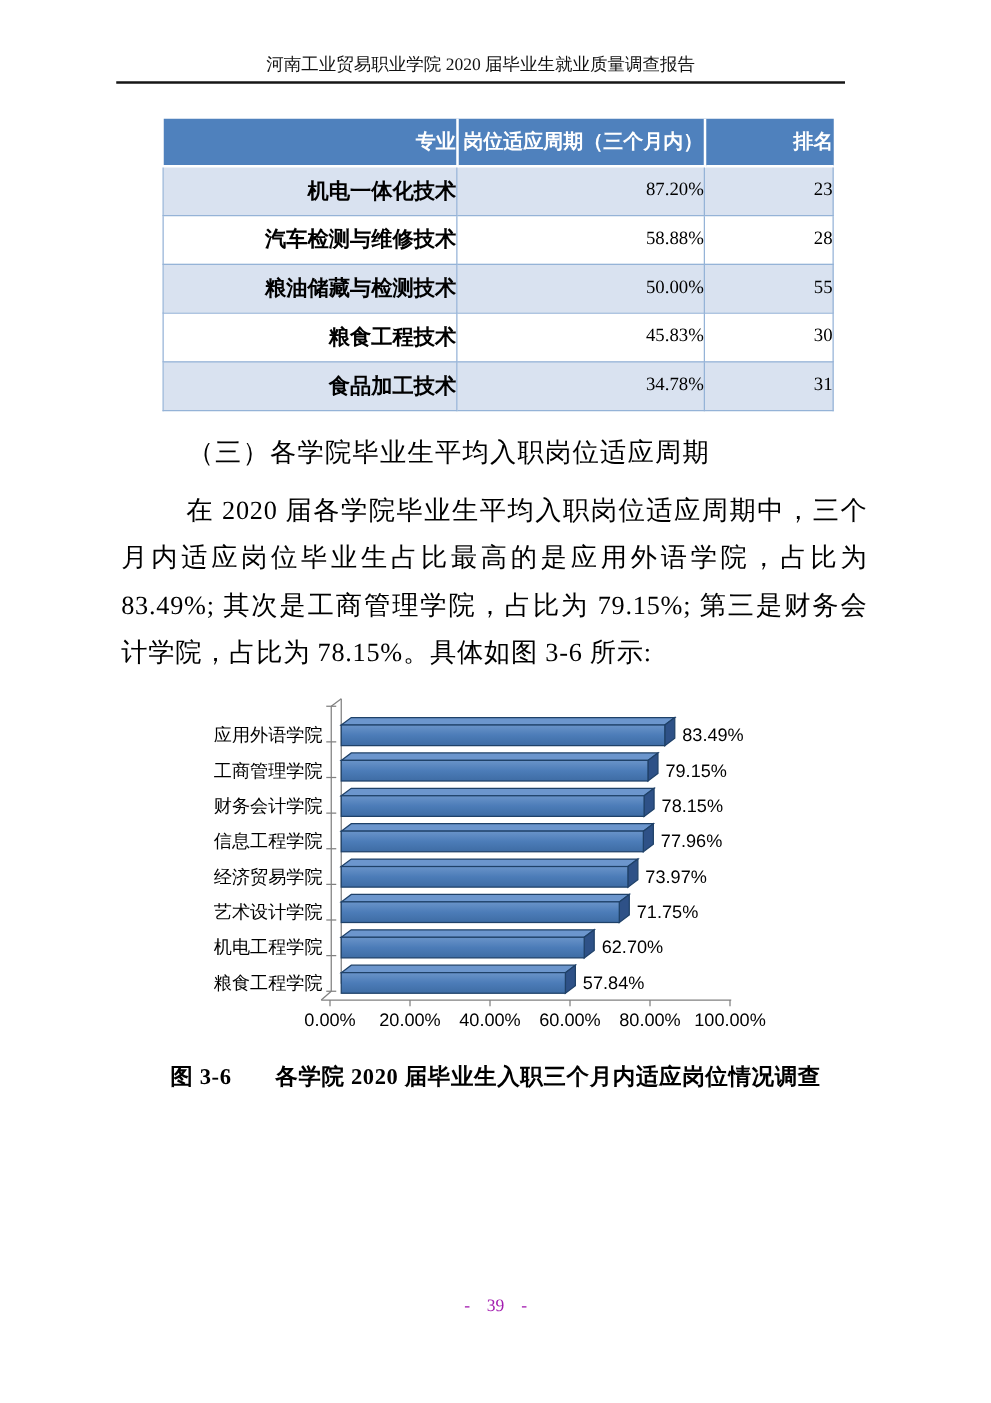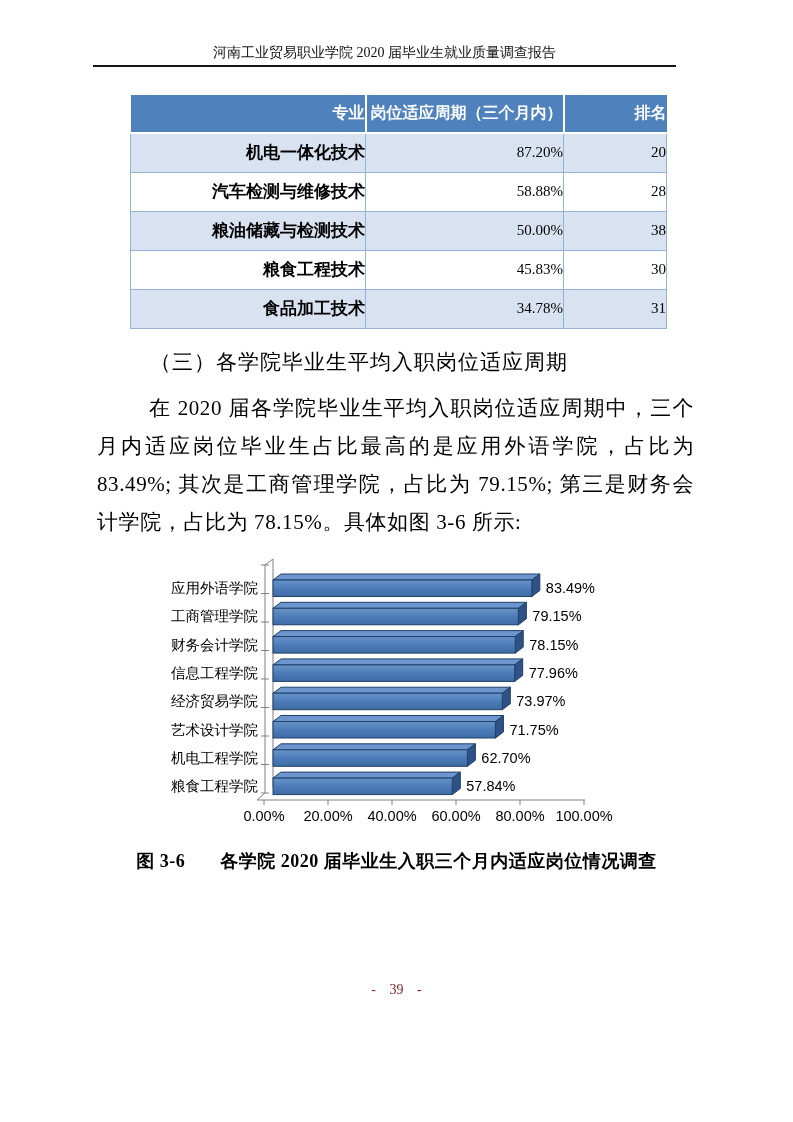--- a/index.html
+++ b/index.html
@@ -52,22 +52,22 @@
   
   .chart-figure{position:absolute;left:0;top:552px;width:793px;}
   #chart-svg{position:absolute;left:96px;top:0;}
   .figure-caption{
     position:absolute;left:0;top:297px;width:793px;text-align:center;
     font-weight:bold;font-size:18px;letter-spacing:0.5px;white-space:nowrap;
   }
   .figure-caption .cap-text{margin-left:30px;}
   
   .page-footer{
-    position:absolute;left:0;top:982px;width:793px;text-align:center;
-    font-size:14px;word-spacing:10px;color:#7f1d1d;
+    position:absolute;left:0;top:1038px;width:793px;text-align:center;
+    font-size:14px;word-spacing:10px;color:#a21caf;
   }
 </style>
 </head>
 <body>
 
 <div class="page">
 
   <header class="doc-header">
     <div>河南工业贸易职业学院 2020 届毕业生就业质量调查报告</div>
   </header>
@@ -82,31 +82,31 @@
       <tr>
         <th>专业</th>
         <th>岗位适应周期（三个月内）</th>
         <th>排名</th>
       </tr>
     </thead>
     <tbody id="table-body">
         <tr class="alt">
           <td class="major">机电一体化技术</td>
           <td>87.20%</td>
-          <td>20</td>
+          <td>23</td>
         </tr>
         <tr>
           <td class="major">汽车检测与维修技术</td>
           <td>58.88%</td>
           <td>28</td>
         </tr>
         <tr class="alt">
           <td class="major">粮油储藏与检测技术</td>
           <td>50.00%</td>
-          <td>38</td>
+          <td>55</td>
         </tr>
         <tr>
           <td class="major">粮食工程技术</td>
           <td>45.83%</td>
           <td>30</td>
         </tr>
         <tr class="alt">
           <td class="major">食品加工技术</td>
           <td>34.78%</td>
           <td>31</td>

